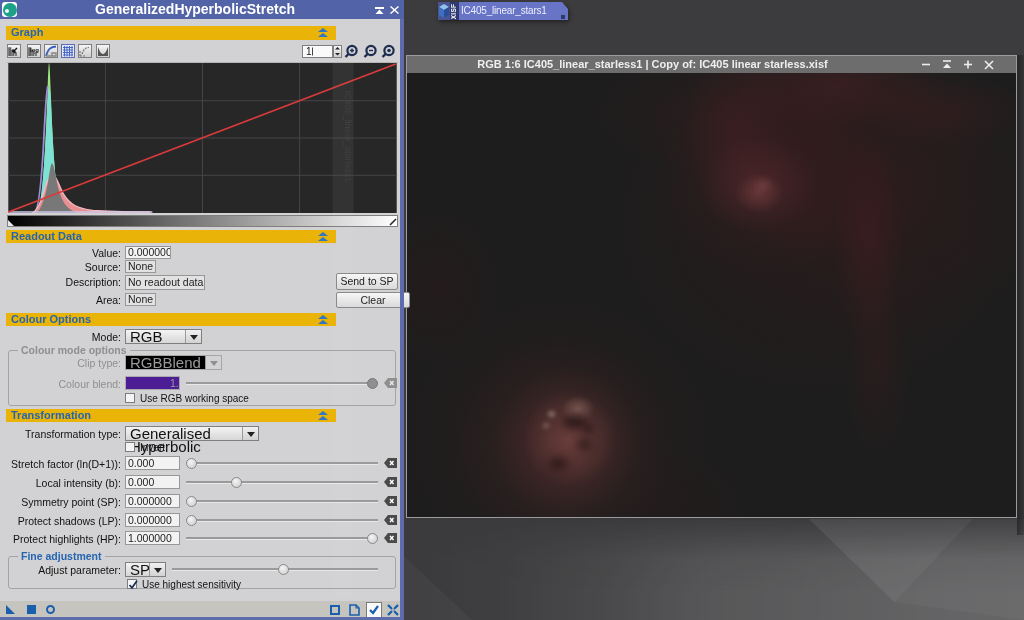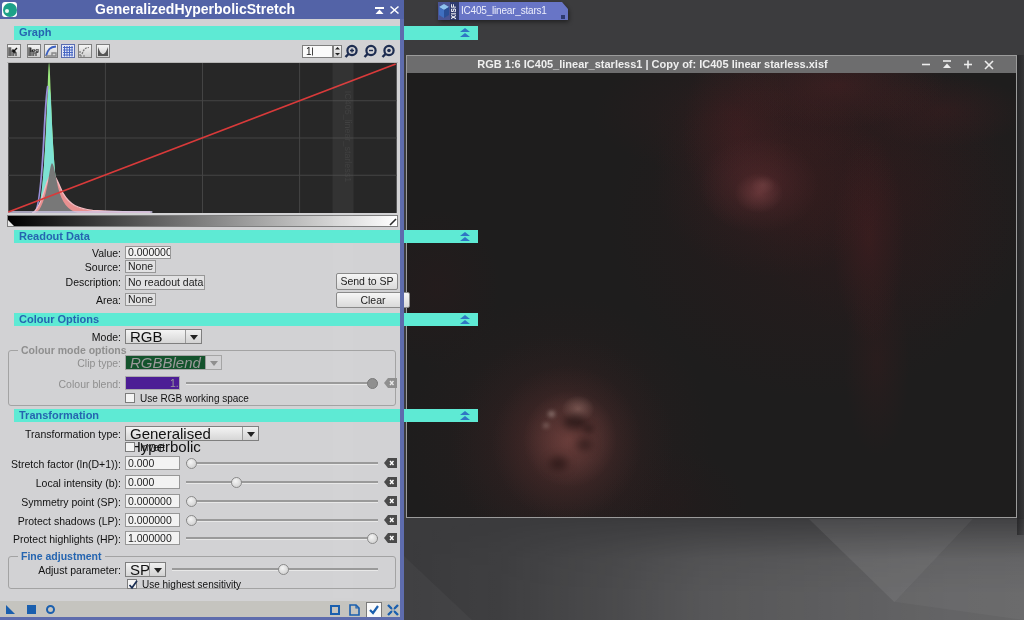--- a/index.html
+++ b/index.html
@@ -59,21 +59,21 @@
      transform:rotate(-90deg); transform-origin:center; letter-spacing:0.3px;}
   #tab .tlbl { position:absolute; left:23px; top:0; line-height:18px; color:#eceefc; font-size:10px; letter-spacing:-0.2px; }
 
   
   #panel { left:0; top:0; width:404px; height:620px; background:#d2d2d4; }
   #ptitle { position:absolute; left:0; top:0; width:404px; height:19px; background:#5363a7; }
   #ptitle .t { position:absolute; left:0; width:390px; text-align:center; color:#fff; font-weight:bold; font-size:14px; line-height:19px; }
   #pborder-r { position:absolute; right:0; top:19px; width:4px; height:601px; background:#5e6cad; }
   #pborder-b { position:absolute; left:0; bottom:0; width:404px; height:3px; background:#5e6cad; }
 
-  .sechdr { position:absolute; left:6px; width:464px; height:13px; background:#5eead4;margin-left:8px; }
+  .sechdr { position:absolute; left:6px; width:330px; height:13px; background:#eab308; }
   .sechdr .t { position:absolute; left:5px; top:0; color:#2565b0; font-weight:bold; font-size:11px; line-height:13px; }
   .chev { position:absolute; right:8px; top:2px; width:10px; height:9px; }
   .chev:before, .chev:after { content:""; position:absolute; left:0; width:0; height:0;
      border-left:5px solid transparent; border-right:5px solid transparent; }
   .chev:before { top:0; border-bottom:4px solid #2f76c4; }
   .chev:after { top:5px; border-bottom:4px solid #2f76c4; }
 
   .lbl { position:absolute; font-size:10.5px; color:#111; text-align:right; white-space:nowrap; }
   .lbl.dis { color:#8f8f8f; }
   .field { position:absolute; background:#e2e2e3; border:1px solid #979797; font-size:10.5px; color:#222;
@@ -81,21 +81,21 @@
   .field.white { background:#f2f2f2; }
   .field.dis { background:#4c1d95; color:#9a9a9a; border-color:#ababab;padding-left:44px; }
   .btn { position:absolute; background:linear-gradient(#f6f6f6,#dadada); border:1px solid #8a8a8a; border-radius:2px;
      font-size:10.5px; color:#222; text-align:center; }
   .combo { position:absolute; background:linear-gradient(#f4f4f4,#d6d6d6); border:1px solid #7f7f7f; font-size:15px; color:#111; }
   .combo .cv { position:absolute; left:4px; top:0; }
   .combo .arr { position:absolute; right:0; top:0; bottom:0; width:16px; border-left:1px solid #9a9a9a;
      background:linear-gradient(#f0f0f0,#d2d2d2); }
   .combo .arr:before { content:""; position:absolute; left:4px; top:5px; width:0; height:0;
      border-left:4px solid transparent; border-right:4px solid transparent; border-top:5px solid #222; }
-  .combo.dis { background:#14532d; color:#9a9a9a; border-color:#a5a5a5;font-style:italic; }
+  .combo.dis { background:#000000; color:#9a9a9a; border-color:#a5a5a5; }
   .combo.dis .arr { background:#d2d2d4; }
   .combo.dis .arr:before { border-top-color:#8f8f8f; }
 
   .slider { position:absolute; height:11px; }
   .slider .track { position:absolute; left:0; right:0; top:4px; height:3px; background:#9a9a9a;
      border-bottom:1px solid #e8e8e8; }
   .slider .thumb { position:absolute; top:0; width:11px; height:11px; border-radius:50%;
      background:radial-gradient(circle at 40% 35%, #f4f4f4, #c9c9c9); border:1px solid #8a8a8a; }
   .slider .thumb.solid { background:#8f8f8f; border-color:#7a7a7a; }
 

